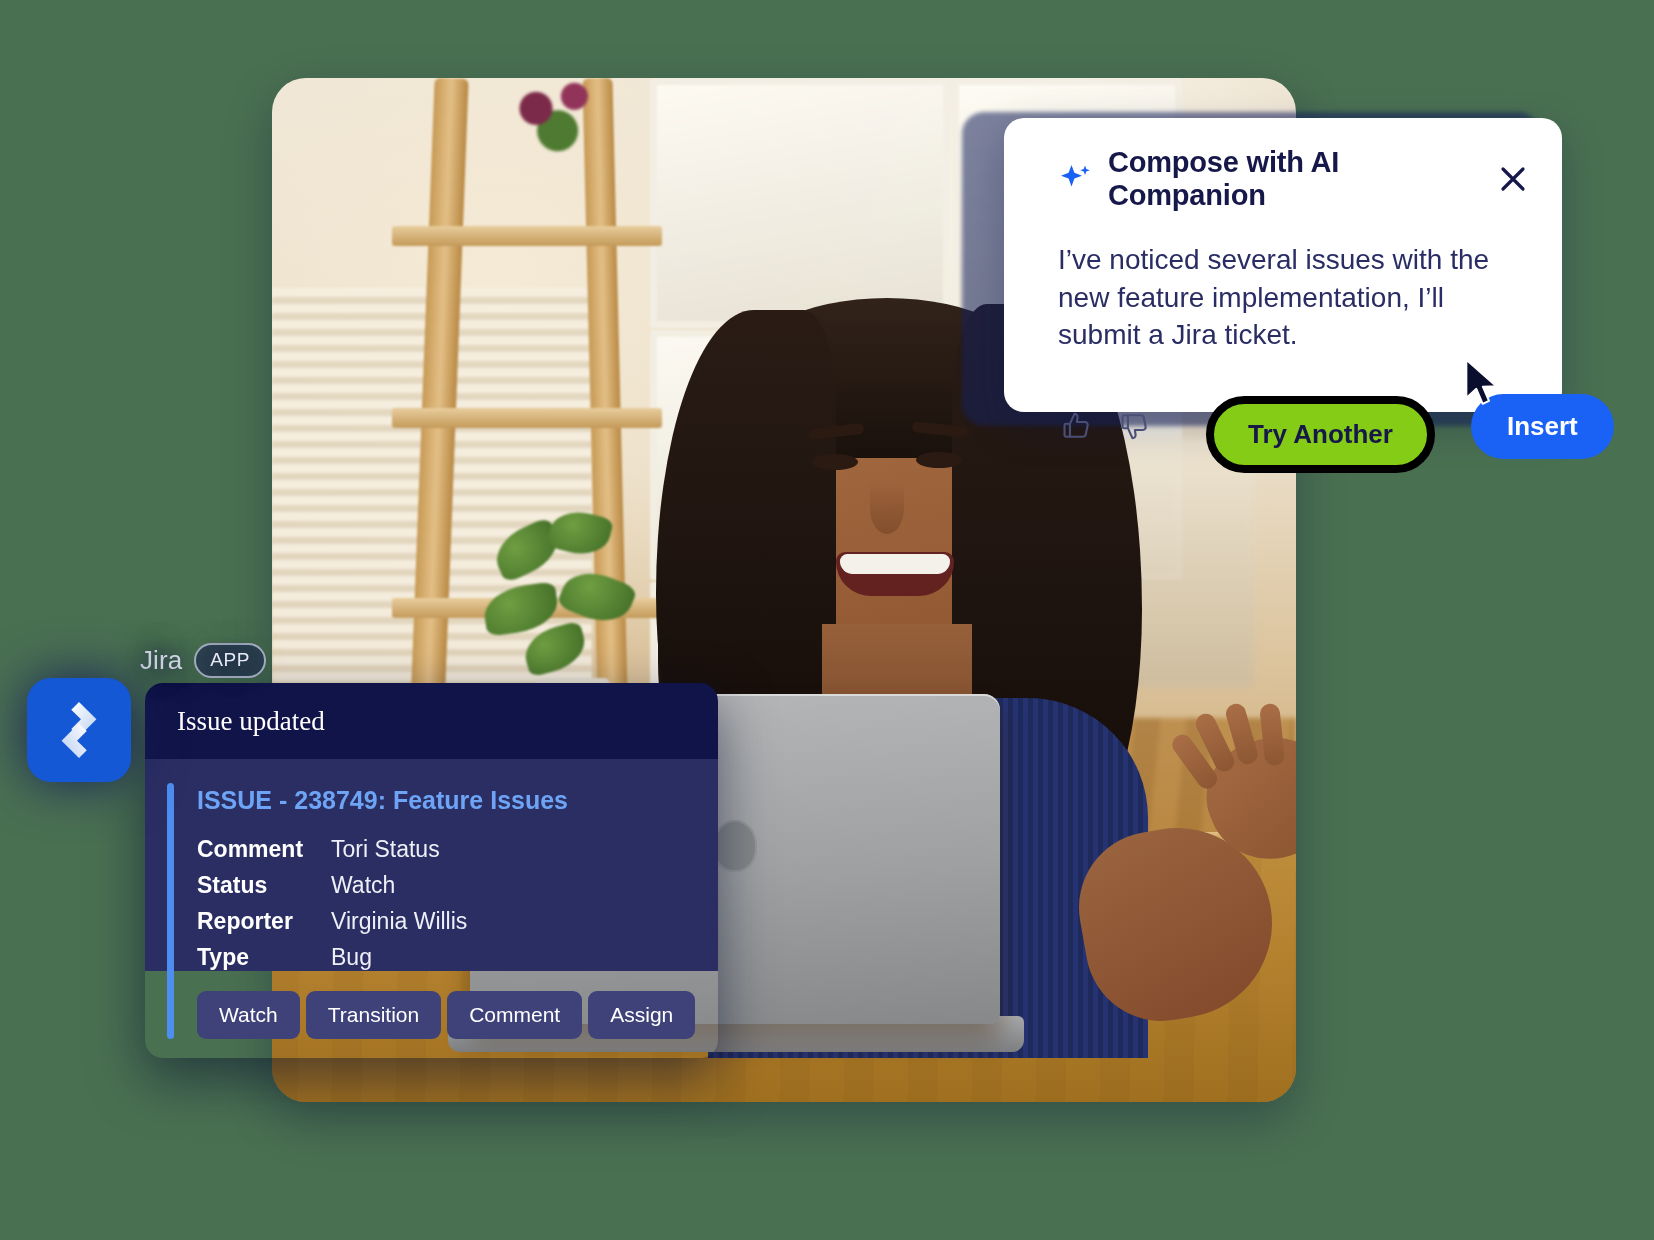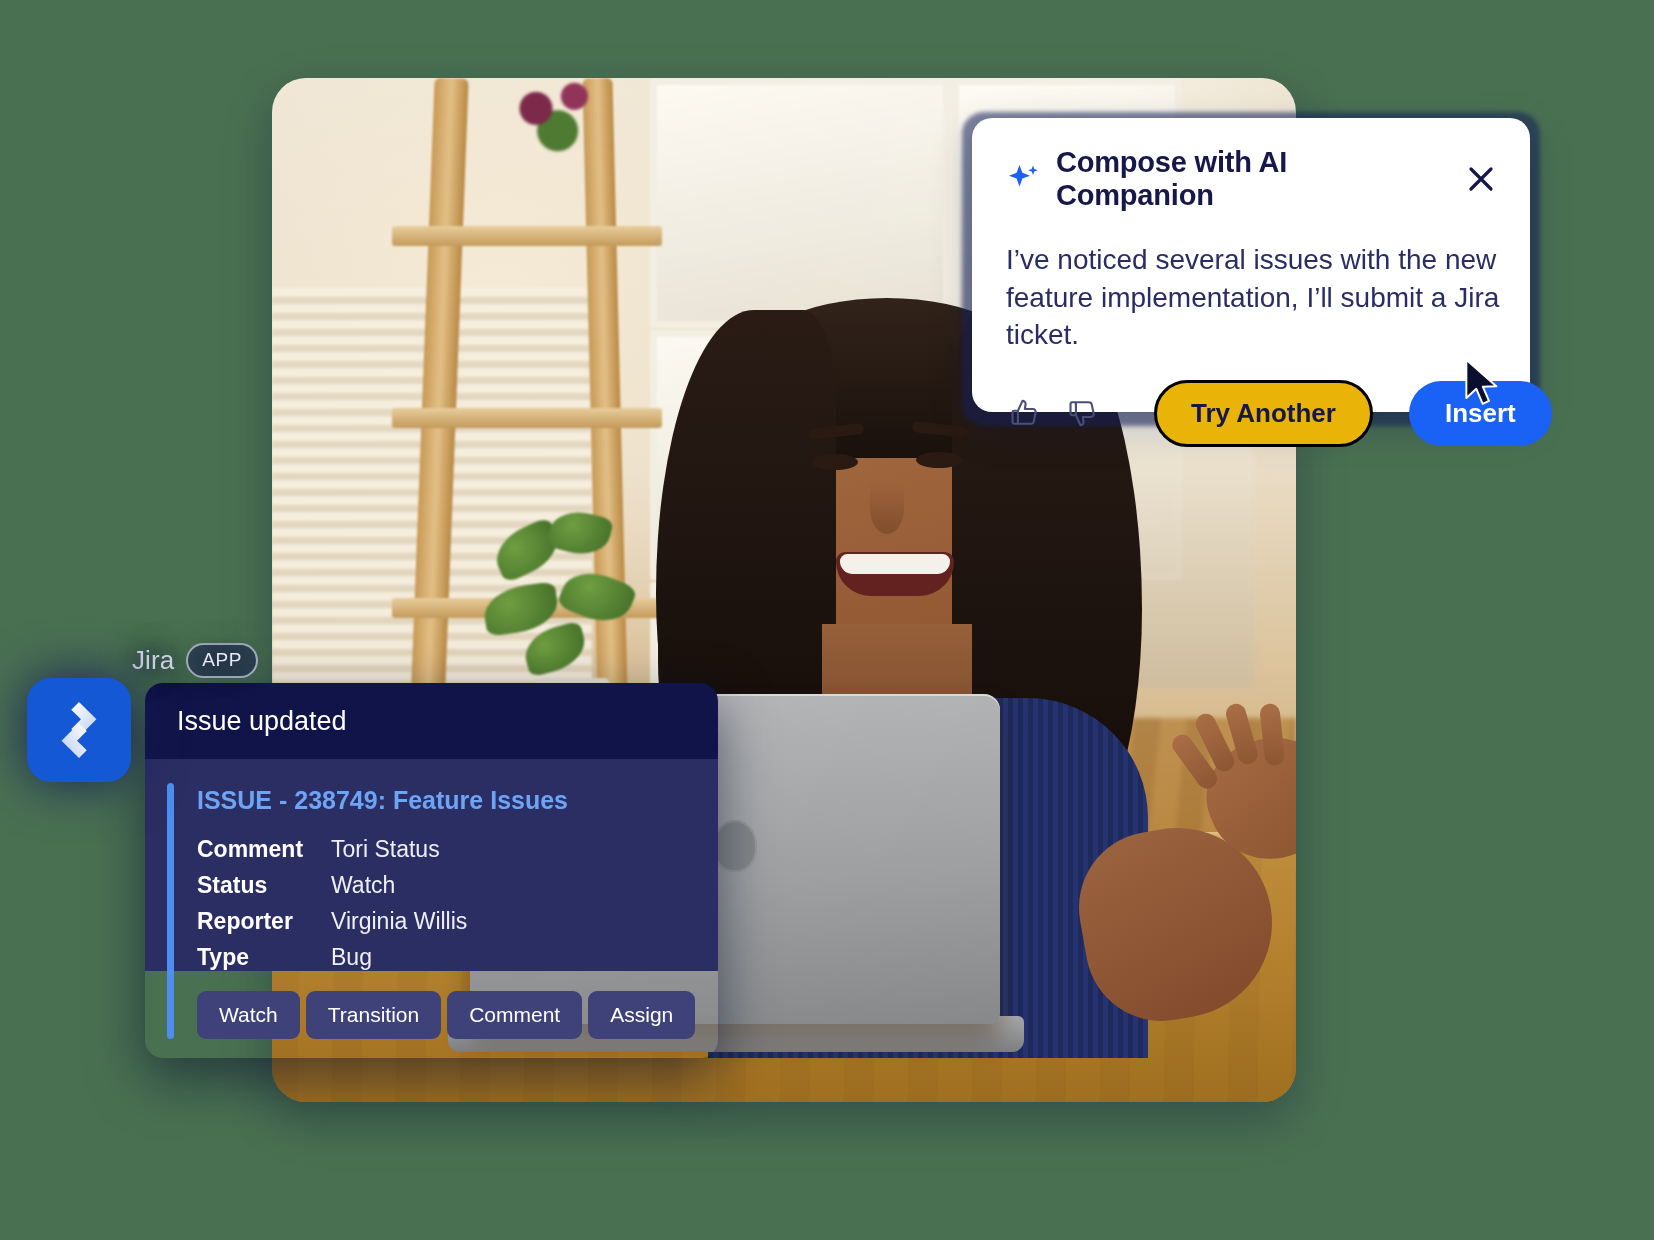--- a/index.html
+++ b/index.html
@@ -294,21 +294,21 @@
     position: absolute;
     left: 176px; bottom: 50px;
     width: 576px; height: 36px;
     background: linear-gradient(180deg, #a8aaac, #7e8082);
     border-radius: 6px 6px 12px 12px;
   }
 
   
   .jira-label {
     position: absolute;
-    left: 132px; top: 643px;
+    left: 140px; top: 643px;
     display: flex; align-items: center; gap: 12px;
     z-index: 12;
     text-shadow: 0 0 18px rgba(18, 26, 72, .95), 0 0 36px rgba(18,26,72,.7);
   }
   .jira-label-text {
     font-size: 26px;
     font-weight: 400;
     color: #cfd4e4;
     letter-spacing: .1px;
   }
@@ -351,20 +351,21 @@
   .jira-card-header {
     height: 76px;
     background: #101449;
     display: flex; align-items: center;
     padding-left: 32px;
   }
   .jira-card-title {
     color: #ffffff;
     font-size: 27px;
     font-weight: 400;
+    font-family: Liberation Serif, serif;
   }
   .jira-card-body {
     height: 212px;
     background: #2b2e63;
     padding: 27px 30px 0 30px;
     position: relative;
   }
   .accent-bar {
     position: absolute;
     left: 22px; top: 24px;
@@ -426,26 +427,26 @@
     left: 962px; top: 112px;
     width: 578px; height: 314px;
     border-radius: 22px;
     background: #17235c;
     opacity: .55;
     filter: blur(2px);
     z-index: 19;
   }
   .ai-card {
     position: absolute;
-    left: 972px; top: 118px;
+    left: 1004px; top: 118px;
     width: 558px; height: 294px;
     background: #ffffff;
     border-radius: 20px;
     z-index: 20;
-    padding: 28px 30px 0 34px;
+    padding: 28px 30px 0 54px;
     box-shadow: 0 14px 40px rgba(12, 20, 60, .28);
   }
   .ai-header {
     display: flex;
     align-items: center;
     gap: 16px;
   }
   .ai-title {
     font-size: 29px;
     font-weight: 700;
@@ -469,30 +470,31 @@
     display: flex;
     align-items: center;
     gap: 20px;
   }
   .icon-btn {
     background: none; border: none; cursor: pointer;
     padding: 2px; line-height: 0;
   }
   .btn-try {
     margin-left: 32px;
-    background: #eab308;
-    border: 3px solid #000000;
+    background: #84cc16;
+    border: 8px solid #000000;
     border-radius: 999px;
     font-family: "Liberation Sans", sans-serif;
     font-size: 26px;
     font-weight: 700;
     color: #16184a;
     padding: 15px 34px;
     cursor: pointer;
     white-space: nowrap;
+    margin-top: 16px;
   }
   .btn-insert {
     margin-left: 16px;
     background: #1a61f5;
     border: none;
     border-radius: 999px;
     font-family: "Liberation Sans", sans-serif;
     font-size: 26px;
     font-weight: 700;
     color: #ffffff;

